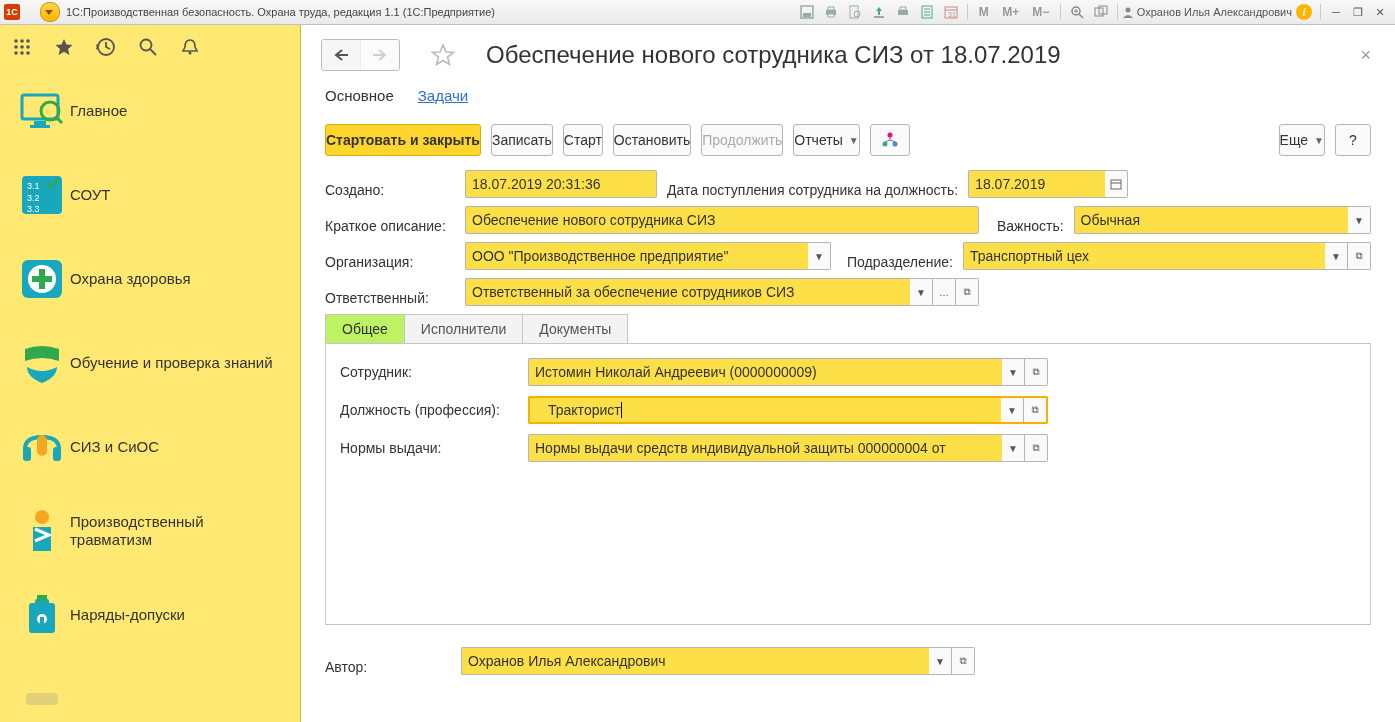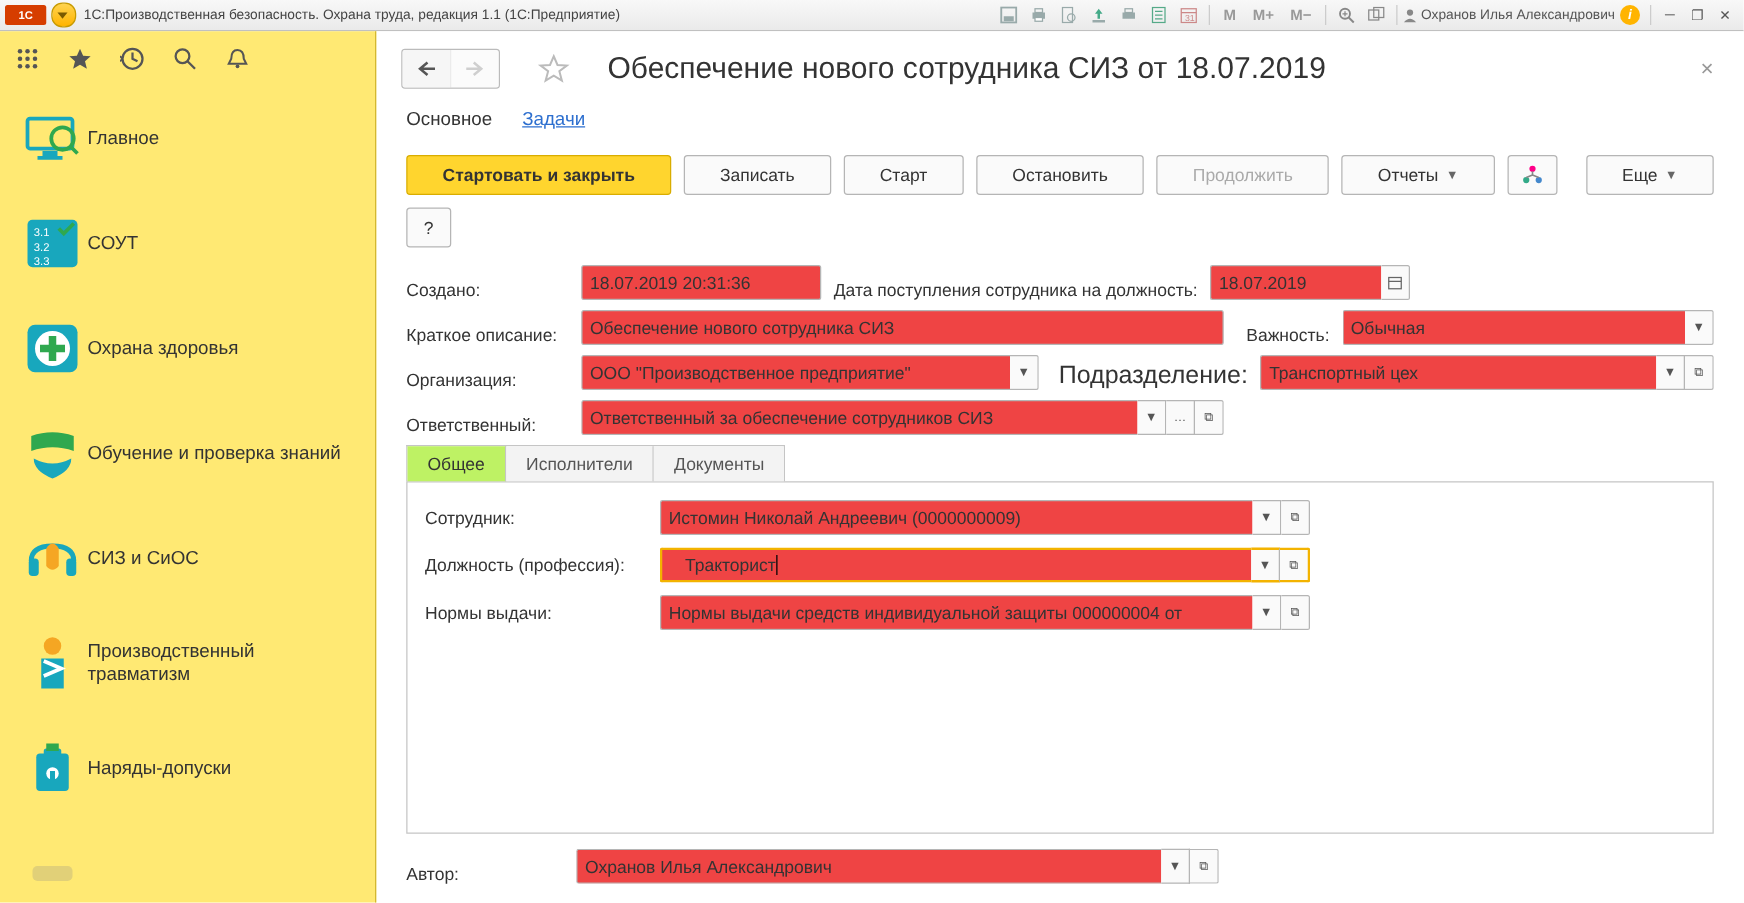--- a/index.html
+++ b/index.html
@@ -1,17 +1,17 @@
 <!DOCTYPE html>
 <html><head>
 <meta charset="utf-8">
 <style>
 html,body{margin:0;padding:0;font-family:Arial,sans-serif;font-size:13px;color:#333;background:#fff;height:100%;overflow:hidden}
 .titlebar{height:24px;background:linear-gradient(#f8f8f8,#eaeaea);border-bottom:1px solid #c0c0c0;display:flex;align-items:center;padding:0 4px;font-size:11px;color:#444}
-.titlebar .logo{width:33px;height:16px;background:#d63d00;color:#fff;font-weight:bold;font-size:9px;display:flex;align-items:center;justify-content:center;border-radius:2px;margin-right:4px}
+.titlebar .logo{width:16px;height:16px;background:#d63d00;color:#fff;font-weight:bold;font-size:9px;display:flex;align-items:center;justify-content:center;border-radius:2px;margin-right:20px}
 .titlebar .round{width:18px;height:18px;border-radius:9px;background:linear-gradient(#ffd34f,#ffb400);margin-right:6px;border:1px solid #c79a00;position:relative}
 .titlebar .round::after{content:"";position:absolute;left:4px;top:7px;border-left:4px solid transparent;border-right:4px solid transparent;border-top:5px solid #7a5a00}
 .titlebar .spacer{flex:1}
 .titlebar .tb-icon{width:18px;height:18px;margin:0 3px;display:flex;align-items:center;justify-content:center;color:#777;font-size:12px;cursor:default}
 .titlebar .sep{width:1px;height:16px;background:#ccc;margin:0 4px}
 .titlebar .user{display:flex;align-items:center;color:#555;font-size:11px}
 .titlebar .user svg{margin-right:3px}
 .titlebar .info-icon{width:16px;height:16px;border-radius:8px;background:#ffb400;color:#fff;font-style:italic;font-weight:bold;font-size:11px;display:flex;align-items:center;justify-content:center;margin:0 4px}
 .titlebar .win-btn{width:18px;height:16px;margin:0 2px;display:flex;align-items:center;justify-content:center;font-size:11px;color:#555}
 .shell{display:flex;height:calc(100% - 24px)}
@@ -27,30 +27,30 @@
 .navbtns{display:flex;border:1px solid #bbb;border-radius:3px;overflow:hidden}
 .navbtns .nb{width:38px;height:30px;display:flex;align-items:center;justify-content:center;background:#f6f6f6;color:#555}
 .navbtns .nb + .nb{border-left:1px solid #ccc}
 .star{width:26px;height:26px;color:#bbb;margin:0 4px}
 .page-title{font-size:24px;color:#333;flex:1}
 .close-x{font-size:18px;color:#999;cursor:pointer;padding:0 4px}
 .tabs{display:flex;gap:24px;padding:6px 24px 0 24px;font-size:15px}
 .tabs .tab{padding:6px 0;color:#2d6fcf;cursor:pointer}
 .tabs .tab.active{color:#333}
 .cmdbar{display:flex;align-items:center;gap:10px;padding:14px 24px 10px 24px;flex-wrap:wrap}
-.btn{height:30px;border:1px solid #b5b5b5;background:#fafafa;border-radius:3px;padding:0 28px;display:flex;align-items:center;font-size:14px;color:#333;cursor:pointer;white-space:nowrap}
+.btn{height:30px;border:1px solid #b5b5b5;background:#fafafa;border-radius:3px;padding:0 0;display:flex;align-items:center;font-size:14px;color:#333;cursor:pointer;white-space:nowrap}
 .btn.primary{background:#ffd52e;border-color:#d9ad00;font-weight:bold}
 .btn.disabled{color:#aaa}
 .btn .caret{margin-left:6px;font-size:10px;color:#666}
 .btn.icon-only{width:38px;padding:0;justify-content:center}
 .cmdbar .grow{flex:1}
 .form{padding:4px 24px 0 24px;overflow:auto;flex:1}
 .row{display:flex;align-items:flex-end;margin-bottom:8px;gap:10px;flex-wrap:wrap}
 .lbl-col{width:130px;font-size:14px;color:#333}
-.input{height:28px;border:1px solid #b5b5b5;background:#ef4444;padding:0 6px;font-size:14px;color:#333;display:flex;align-items:center;border-radius:2px;box-sizing:border-box}
+.input{height:28px;border:1px solid #b5b5b5;background:#fde047;padding:0 6px;font-size:14px;color:#333;display:flex;align-items:center;border-radius:2px;box-sizing:border-box}
 .combo{display:flex;align-items:stretch;height:28px}
 .combo .input{border-right:none;border-radius:2px 0 0 2px;flex:1}
 .combo .cb{width:22px;border:1px solid #b5b5b5;border-left:none;background:#fafafa;display:flex;align-items:center;justify-content:center;font-size:10px;color:#555;cursor:pointer}
 .combo .cb:last-child{border-radius:0 2px 2px 0}
 .combo.focus .input{border:2px solid #f3b300;border-right:none;padding:0 18px}
 .combo.focus .cb{border-top:2px solid #f3b300;border-bottom:2px solid #f3b300}
 .combo.focus .cb:last-child{border-right:2px solid #f3b300}
 .subtabs{display:flex;border:1px solid #c5c5c5;border-bottom:none;width:max-content;margin-top:6px}
 .subtabs .st{padding:6px 16px;font-size:14px;color:#555;border-right:1px solid #c5c5c5;background:#f3f3f3;cursor:pointer}
 .subtabs .st:last-child{border-right:none}
@@ -358,21 +358,21 @@
           <div class="cb">▼</div>
         </div>
       </div>
 
       <div class="row">
         <div class="lbl-col">Организация:</div>
         <div class="combo" style="width:366px">
           <div class="input">ООО "Производственное предприятие"</div>
           <div class="cb">▼</div>
         </div>
-        <div style="font-size:20px;margin-left:6px">Подразделение:</div>
+        <div style="font-size:14px;margin-left:6px">Подразделение:</div>
         <div class="combo" style="flex:1">
           <div class="input">Транспортный цех</div>
           <div class="cb">▼</div>
           <div class="cb">⧉</div>
         </div>
       </div>
 
       <div class="row">
         <div class="lbl-col">Ответственный:</div>
         <div class="combo" style="width:514px">
@@ -411,21 +411,21 @@
         <div class="subrow">
           <div class="sl">Нормы выдачи:</div>
           <div class="combo" style="width:520px">
             <div class="input" style="overflow:hidden;white-space:nowrap">Нормы выдачи средств индивидуальной защиты 000000004 от</div>
             <div class="cb">▼</div>
             <div class="cb">⧉</div>
           </div>
         </div>
       </div>
 
-      <div class="row" style="margin-top:12px">
+      <div class="row" style="margin-top:22px">
         <div class="lbl-col" style="width:126px">Автор:</div>
         <div class="combo" style="width:514px">
           <div class="input">Охранов Илья Александрович</div>
           <div class="cb">▼</div>
           <div class="cb">⧉</div>
         </div>
       </div>
     </div>
   </div>
 </div>

